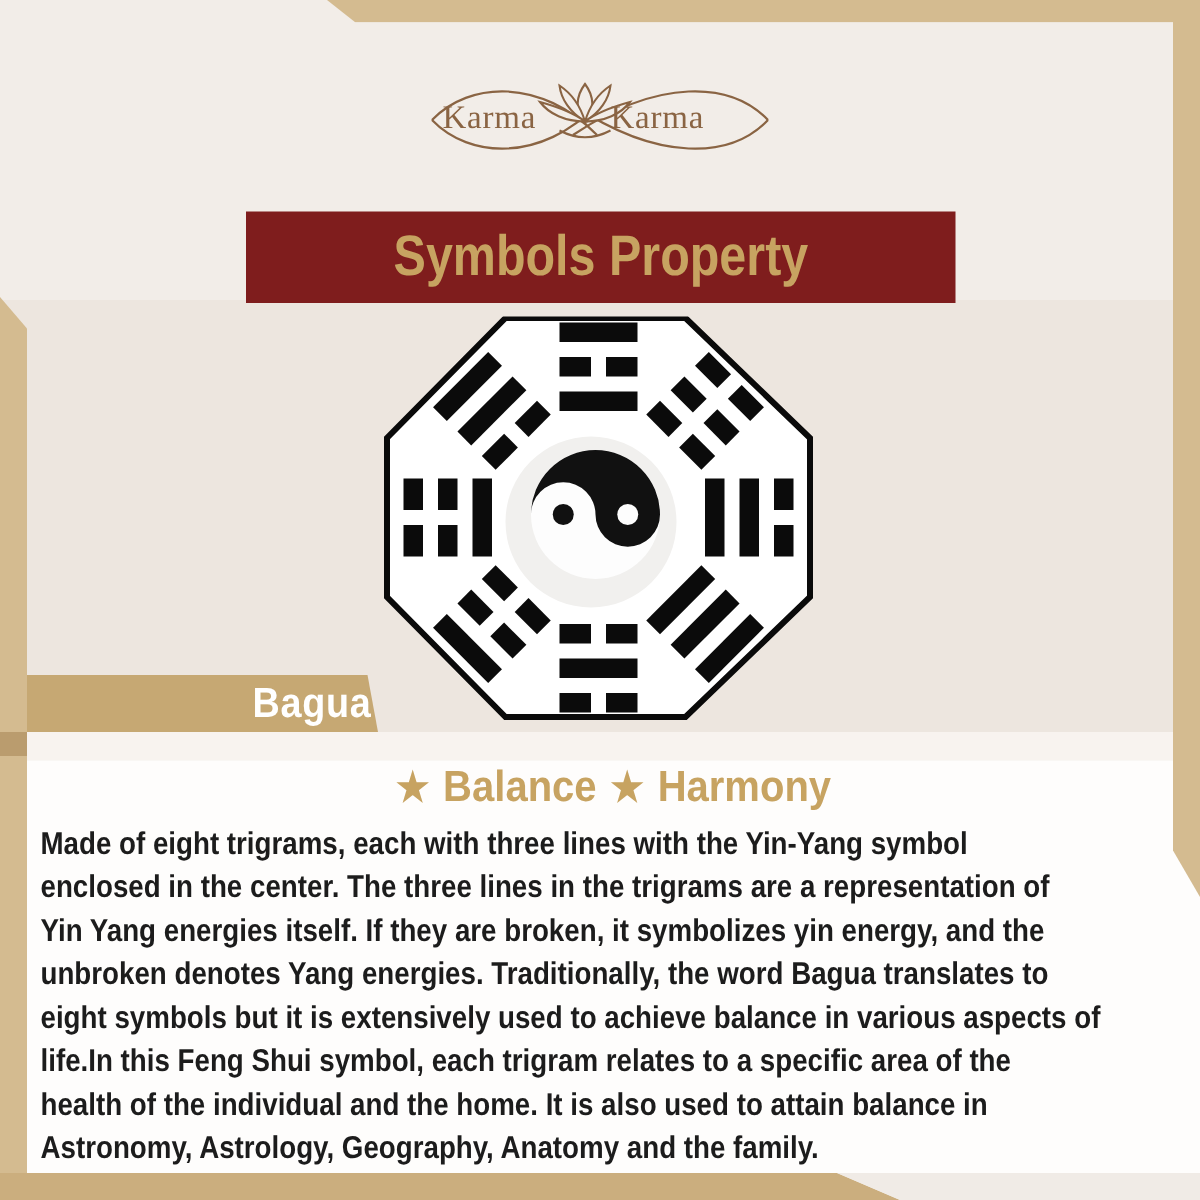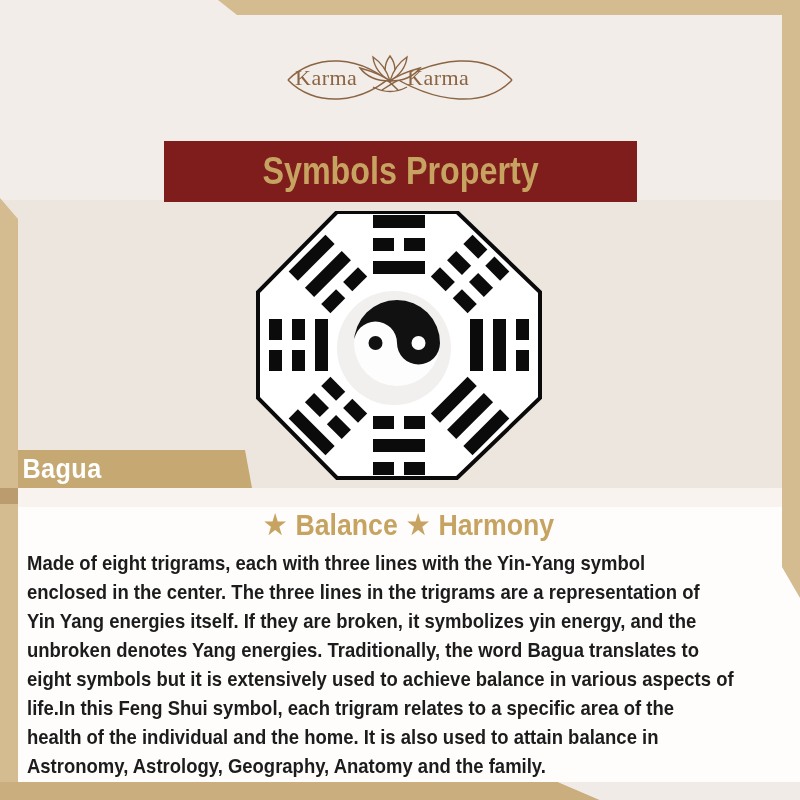--- a/index.html
+++ b/index.html
@@ -46,21 +46,21 @@
     font-size:38px;font-weight:700;color:#C7A361;white-space:nowrap;
     transform:scaleX(.85);transform-origin:center;letter-spacing:0;
   }
 
   
   .bagua-svg{left:255px;top:211px;}
 
   
   .badge{left:18px;top:450px;width:234px;height:38px;background:#C6A873;
     clip-path:polygon(0 0,227px 0,100% 100%,0 100%);
-    display:flex;align-items:center;justify-content:flex-start;}
+    display:flex;align-items:center;justify-content:flex-end;}
   .badge-label{font-size:28px;font-weight:700;color:#FFFFFF;
     transform:scaleX(.9);letter-spacing:.5px;}
 
   
   .tagline{left:18px;top:509px;width:782px;display:flex;align-items:center;
     justify-content:center;gap:10px;color:#C7A361;font-weight:700;font-size:29px;
     transform:scaleX(.92);transform-origin:center;white-space:nowrap;}
   .tagline .star{font-size:27px;position:relative;top:-1px;}
 
   

